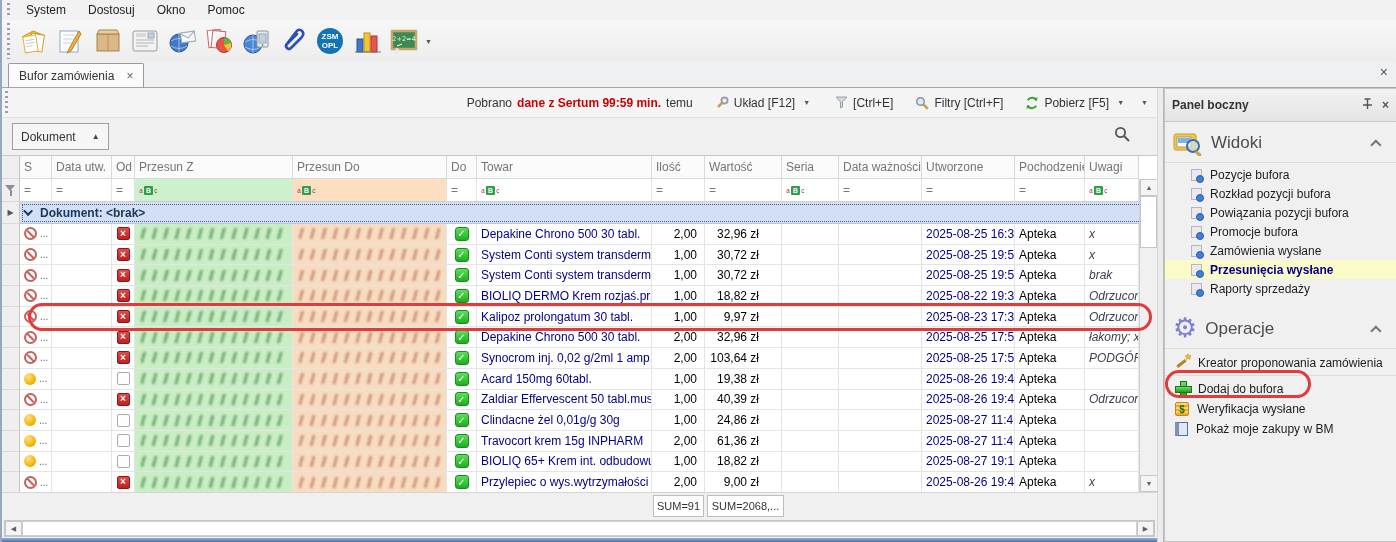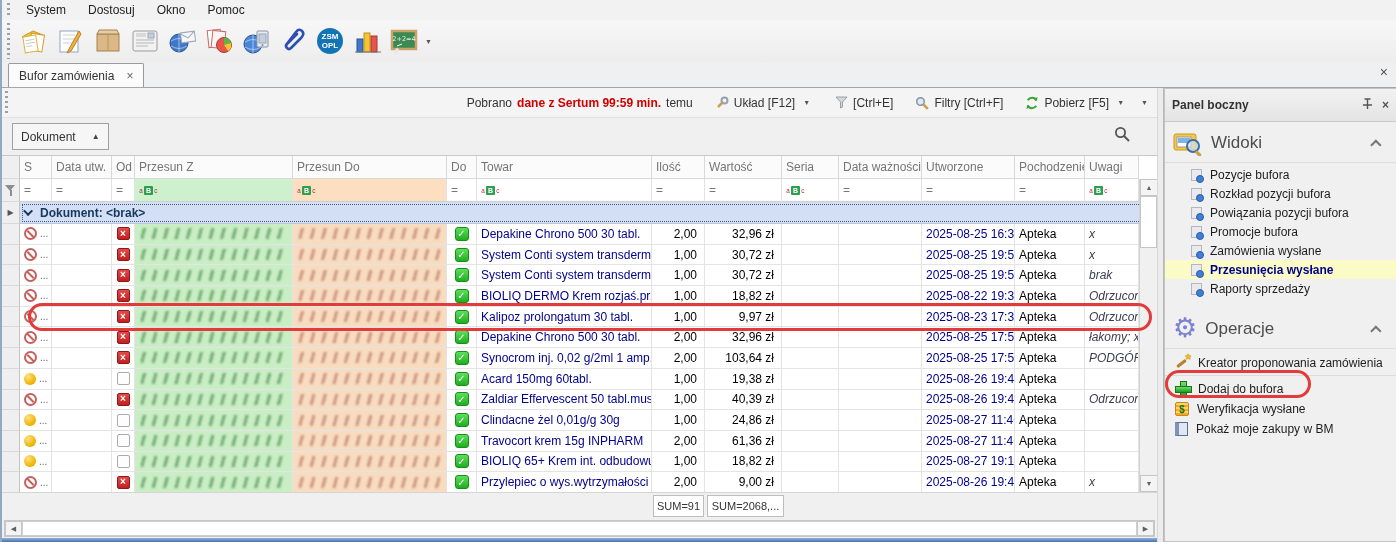--- a/index.html
+++ b/index.html
@@ -54,21 +54,21 @@
   .expander{font-size:8px;color:#555}
   .rows{height:269px;overflow:hidden}
   .trow{height:20.7px}
   .tcell{border-right:1px solid #e4e4e4;border-bottom:1px solid #e4e4e4;display:flex;align-items:center;padding:0 4px;overflow:hidden;white-space:nowrap;background:#fff}
   .c-pz{background:var(--green-cell);padding:0}.c-pdo{background:var(--orange-cell);padding:0}
   .scrib{display:block;width:100%;height:11px;margin:0 5px;filter:blur(1.1px);border-radius:2px}
   .scrib.g{background:repeating-linear-gradient(105deg,rgba(96,158,96,0) 0 3px,rgba(96,158,96,.8) 3px 6px,rgba(96,158,96,0) 6px 11px)}
   .scrib.o{background:repeating-linear-gradient(105deg,rgba(182,116,92,0) 0 3px,rgba(182,116,92,.65) 3px 6px,rgba(182,116,92,0) 6px 11px)}
   .navy{color:#00008b}
   .num{justify-content:flex-end;font-weight:normal;padding-right:7px}
-  .val{justify-content:flex-end;padding-right:7px}
+  .val{justify-content:flex-end;padding-right:22px}
   .uwagi{font-style:italic;color:#3c3c50}
   .noentry{width:13px;height:13px;border:2px solid #c4615c;border-radius:50%;position:relative;flex:none}
   .noentry::before{content:"";position:absolute;left:0;top:3.5px;width:9px;height:2px;background:#c4615c;transform:rotate(45deg)}
   .ydot{width:12px;height:12px;border-radius:50%;background:radial-gradient(circle at 35% 30%,#ffe084,#f0b400 65%,#cf9200);flex:none}
   .dots{color:#666;font-size:10px;margin-left:3px}
   .cbx{width:13px;height:13px;border-radius:2px;flex:none;display:flex;align-items:center;justify-content:center;margin:0 auto}
   .cb-x{background:linear-gradient(#e14b4b,#c21f1f);border:1px solid #8f1717;color:#fff;font-size:10px;font-weight:bold;line-height:1}
   .cb-e{background:#fdfdfd;border:1px solid #ababab}
   .chk{width:14px;height:14px;border-radius:3px;background:linear-gradient(#5ede5e,#1fae1f);border:1px solid #149014;color:#fff;font-size:10px;font-weight:bold;display:flex;align-items:center;justify-content:center;margin:0 auto}
   

